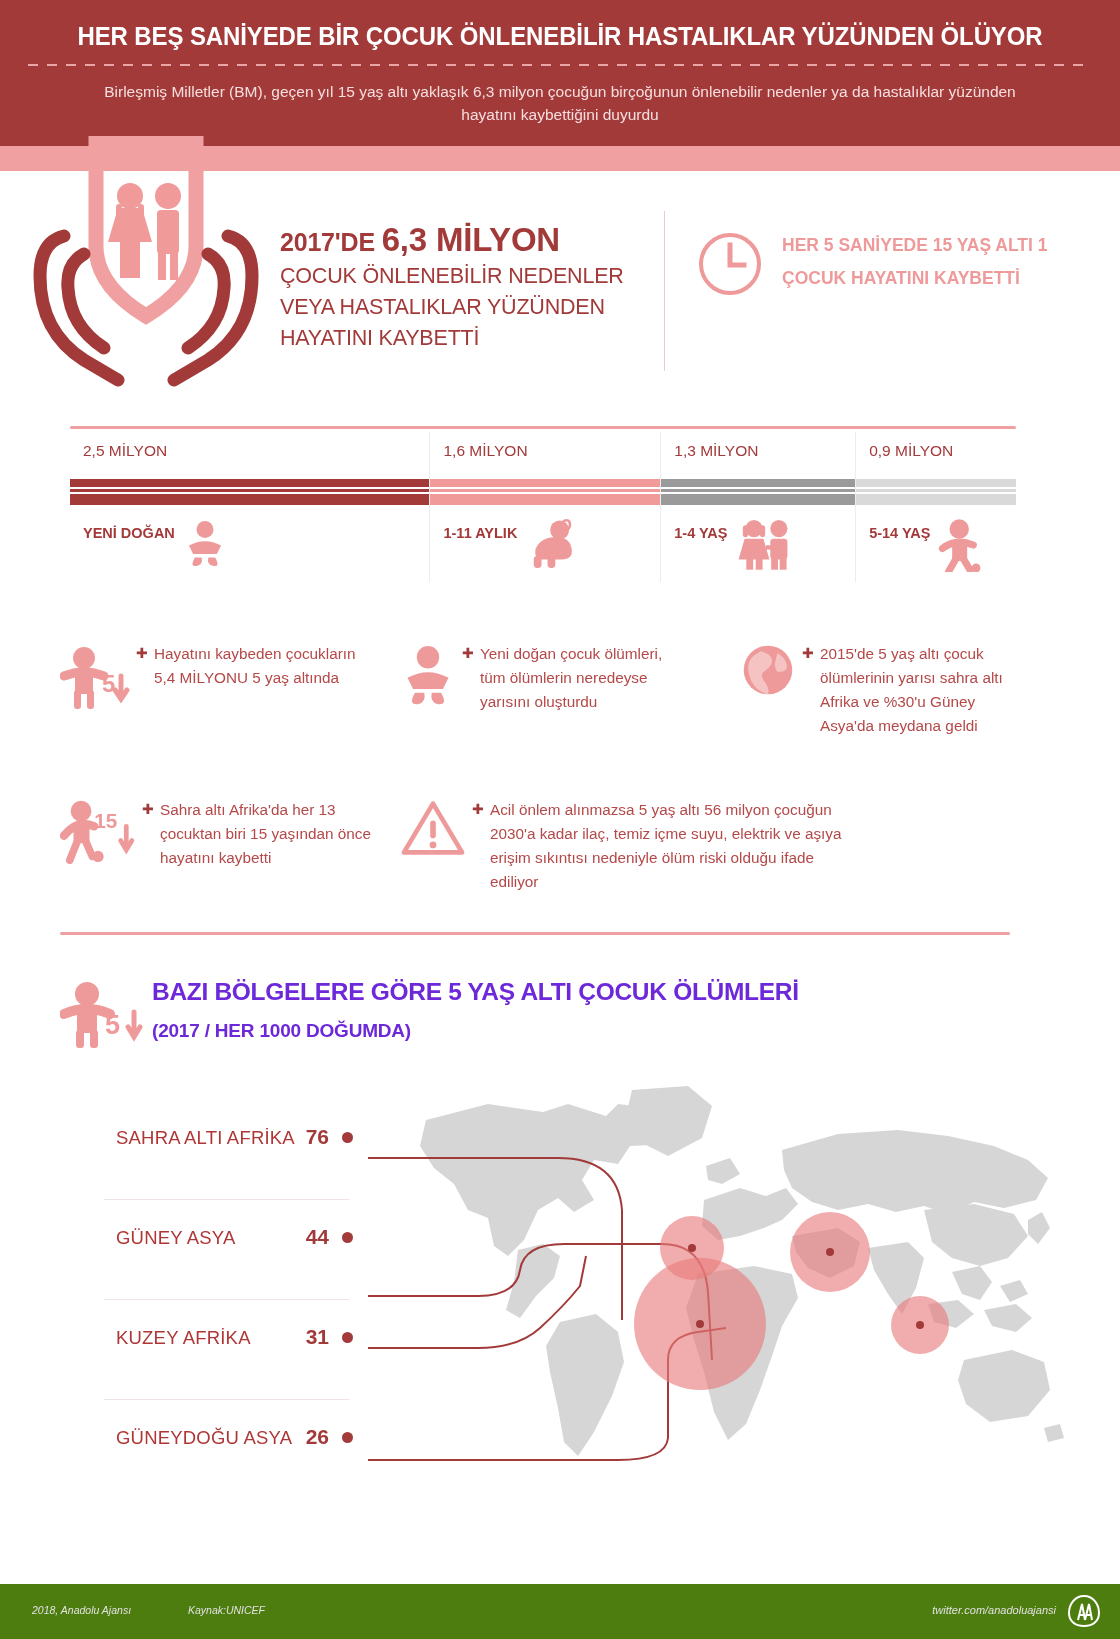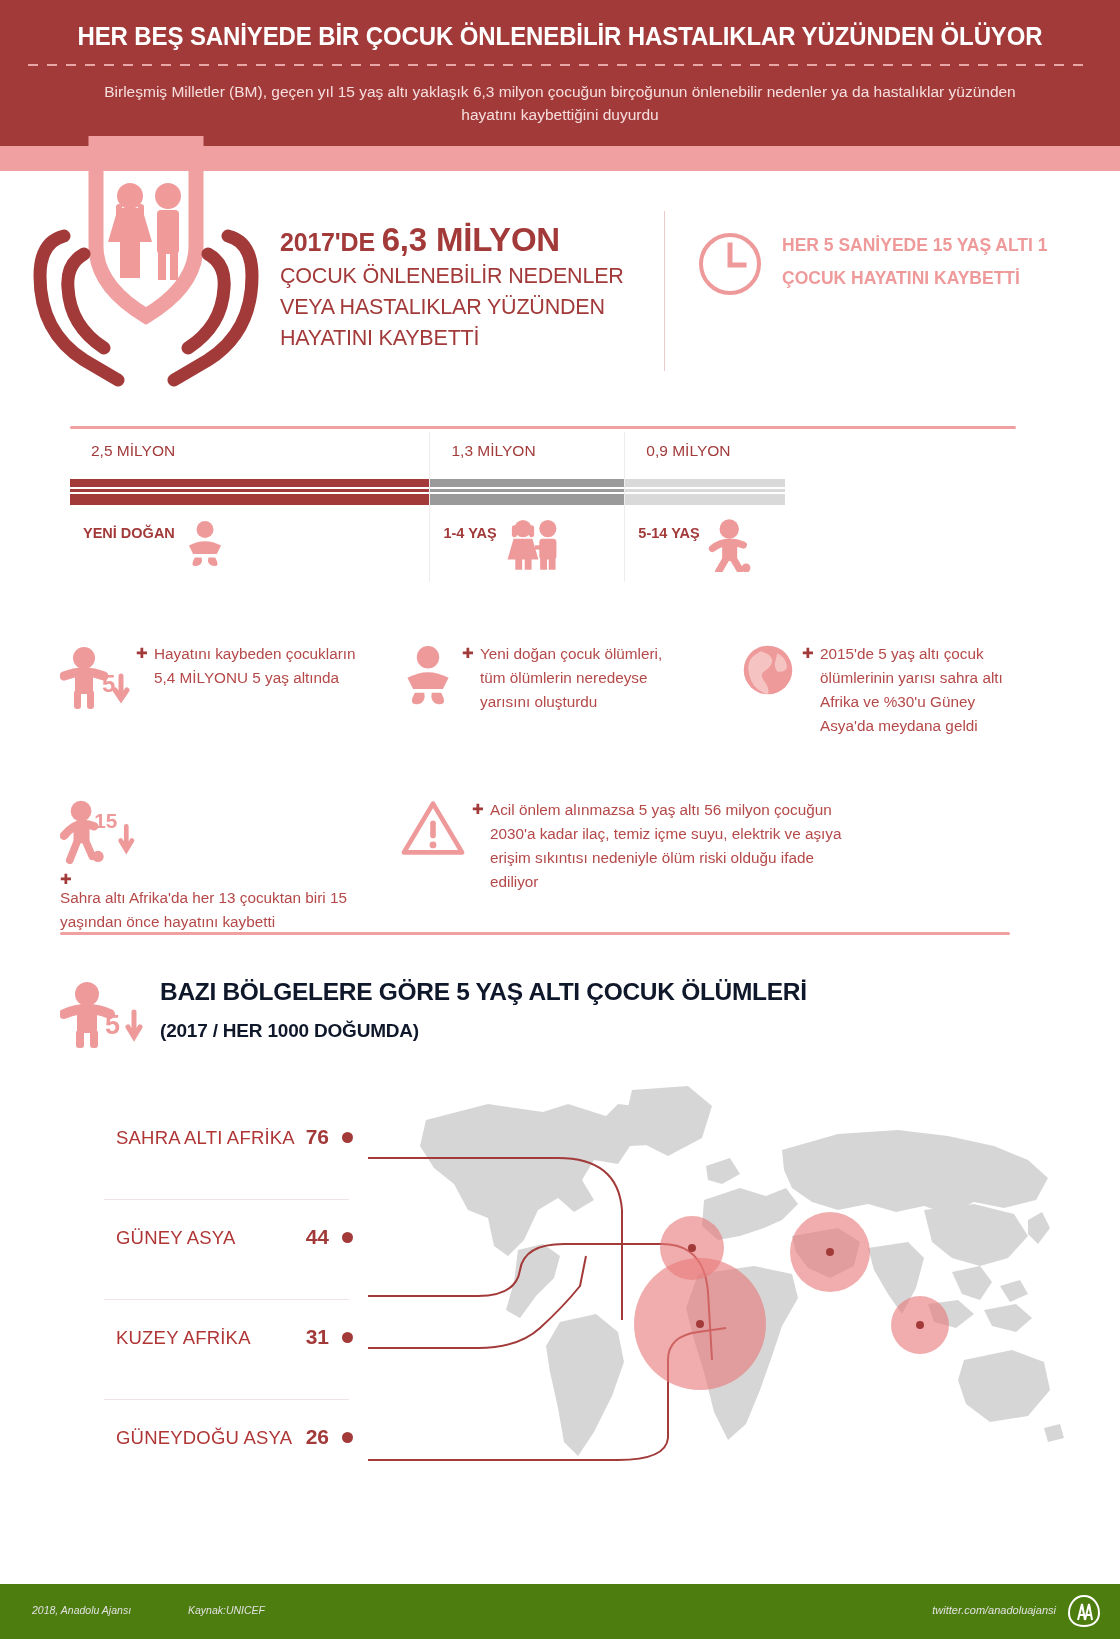--- a/index.html
+++ b/index.html
@@ -53,41 +53,41 @@
   .clock-wrap { position:absolute; left:697px; top:60px; width:66px; height:66px; }
   .hero-right { position:absolute; left:782px; top:58px; width:280px; color:#ef9a9a;
                 font-size:17.5px; font-weight:bold; line-height:33px; letter-spacing:0px; }
 
   
   .agebar { position:absolute; left:70px; top:432px; width:946px; height:150px; }
   .agebar .toprule { position:absolute; left:0; top:-6px; width:946px; height:3px; background:#f0a0a0; border-radius:2px;}
   .agecols { position:absolute; left:0; top:0; width:946px; height:150px; display:flex; }
   .agecol { position:relative; height:150px; }
   .agecol + .agecol { border-left:1px solid #ededed; }
-  .agelabel { position:absolute; top:10px; left:13px; font-size:15.5px; color:#a33a3a; white-space:nowrap;margin-left:8px;}
+  .agelabel { position:absolute; top:10px; left:13px; font-size:15.5px; color:#a33a3a; white-space:nowrap;}
   .ageseg { position:absolute; top:47px; left:0; width:100%; height:26px; }
   .ageseg .s1 { position:absolute; top:0; left:0; right:0; height:8px; }
   .ageseg .s2 { position:absolute; top:10px; left:0; right:0; height:3px; }
   .ageseg .s3 { position:absolute; top:15px; left:0; right:0; height:11px; }
   .agefoot { position:absolute; top:86px; left:13px; display:flex; align-items:flex-start; gap:8px;}
   .agefoot .txt { font-size:14.5px; font-weight:bold; color:#a33a3a; white-space:nowrap; padding-top:7px; }
 
   
   .bullets { position:absolute; left:0; top:630px; width:1120px; height:290px; }
   .bullet { position:absolute; display:flex; align-items:flex-start; }
   .b-icon { flex:0 0 auto; margin-right:6px; }
   .b-cross { flex:0 0 auto; width:18px; padding-top:4px; color:#a33a3a; font-size:14px; line-height:14px; }
   .b-text { font-size:15.3px; line-height:24px; color:#b54848; }
 
   .rule-mid { position:absolute; left:60px; top:932px; width:950px; height:2.5px; background:#f0a0a0; border-radius:2px;}
 
   
   .mapsec { position:absolute; left:0; top:960px; width:1120px; height:560px; }
   .mapsec-icon { position:absolute; left:60px; top:18px; width:84px; height:70px; }
-  .mapsec-title { position:absolute; left:160px; top:18px; color:#0f172a; }
+  .mapsec-title { position:absolute; left:152px; top:18px; color:#6d28d9; }
   .mapsec-title .t1 { font-size:24.5px; font-weight:bold; letter-spacing:-0.3px; }
   .mapsec-title .t2 { font-size:19px; font-weight:bold; letter-spacing:-0.2px; margin-top:14px; }
 
   .legend { position:absolute; left:100px; top:140px; width:265px; }
   .legend-row { position:relative; height:100px; }
   .legend-row .lbl { position:absolute; left:16px; top:27px; font-size:18.5px; color:#b03636; letter-spacing:0.2px; white-space:nowrap;}
   .legend-row .val { position:absolute; right:36px; top:25px; font-size:21px; font-weight:bold; color:#a33a3a; }
   .legend-row .dot { position:absolute; right:12px; top:32px; width:11px; height:11px; border-radius:50%; background:#a33a3a; }
   .legend-row .sep { position:absolute; left:4px; bottom:0; width:245px; height:1px; background:#f0e3e3; }
 
@@ -166,20 +166,38 @@
             <div class="s2" style="background:#a33a3a"></div>
             <div class="s3" style="background:#a33a3a"></div>
           </div>
           <div class="agefoot">
             <span class="txt">YENİ DOĞAN</span>
             <span><svg viewBox="0 0 52 58" width="44" height="50">
                 <circle cx="26" cy="13" r="10" fill="#ef9a9a"></circle>
                 <path d="M7 32 Q26 22 45 32 L40 42 H12 Z" fill="#ef9a9a"></path>
                 <path d="M14 46 q-7 12 3 10 q7 -2 5 -10 z" fill="#ef9a9a"></path>
                 <path d="M38 46 q7 12 -3 10 q-7 -2 -5 -10 z" fill="#ef9a9a"></path>
+              </svg></span>
+          </div>
+        </div>
+        <div class="agecol" style="width: 24.4%;">
+          <div class="agelabel">1,6 MİLYON</div>
+          <div class="ageseg">
+            <div class="s1" style="background:#f09a9a"></div>
+            <div class="s2" style="background:#f09a9a"></div>
+            <div class="s3" style="background:#f09a9a"></div>
+          </div>
+          <div class="agefoot">
+            <span class="txt">1-11 AYLIK</span>
+            <span><svg viewBox="0 0 60 58" width="52" height="50">
+                <circle cx="40" cy="14" r="11" fill="#ef9a9a"></circle>
+                <path d="M44 4 q8 -4 8 4 q0 5 -5 5" fill="none" stroke="#ef9a9a" stroke-width="3"></path>
+                <path d="M12 36 q6 -14 24 -14 q16 0 18 14 q2 12 -12 12 H20 q-10 0 -8 -12 z" fill="#ef9a9a"></path>
+                <rect x="10" y="44" width="9" height="14" rx="4" fill="#ef9a9a"></rect>
+                <rect x="26" y="44" width="9" height="14" rx="4" fill="#ef9a9a"></rect>
               </svg></span>
           </div>
         </div>
         <div class="agecol" style="width: 20.6%;">
           <div class="agelabel">1,3 MİLYON</div>
           <div class="ageseg">
             <div class="s1" style="background:#9a9a9a"></div>
             <div class="s2" style="background:#9a9a9a"></div>
             <div class="s3" style="background:#9a9a9a"></div>
           </div>
@@ -258,21 +276,21 @@
         <svg viewBox="0 0 60 60" width="56" height="56">
           <circle cx="30" cy="30" r="26" fill="#ef9a9a"></circle>
           <path d="M22 10 q10 2 12 8 t-6 12 q-8 4 -2 12 t4 14 q-16 -4 -20 -20 t6 -22 z" fill="#f6c3c3"></path>
           <path d="M40 12 q8 4 10 12 t-10 8 q-4 -6 -2 -12 z" fill="#f6c3c3"></path>
         </svg>
       </div>
       <div class="b-cross">✚</div>
       <div class="b-text">2015'de 5 yaş altı çocuk ölümlerinin yarısı sahra altı Afrika ve %30'u Güney Asya'da meydana geldi</div>
     </div>
 
-    <div class="bullet" style="left:60px; top:168px; width:330px;flex-direction:column;">
+    <div class="bullet" style="left:60px; top:168px; width:330px;">
       <div class="b-icon">
         <svg viewBox="0 0 80 70" width="76" height="66">
           <circle cx="22" cy="14" r="11" fill="#ef9a9a"></circle>
           <path d="M4 40 Q18 22 36 30" fill="none" stroke="#ef9a9a" stroke-width="9" stroke-linecap="round"></path>
           <rect x="14" y="26" width="17" height="22" rx="4" fill="#ef9a9a"></rect>
           <path d="M18 46 L10 66" stroke="#ef9a9a" stroke-width="8" stroke-linecap="round" fill="none"></path>
           <path d="M27 46 L34 62" stroke="#ef9a9a" stroke-width="8" stroke-linecap="round" fill="none"></path>
           <circle cx="40" cy="62" r="6" fill="#ef9a9a"></circle>
           <text x="36" y="32" font-size="22" font-weight="bold" fill="#ef9a9a" font-family="Liberation Sans, sans-serif">15</text>
           <path d="M70 30 V52 M64 45 L70 55 L76 45" fill="none" stroke="#ef9a9a" stroke-width="5" stroke-linecap="round"></path>

